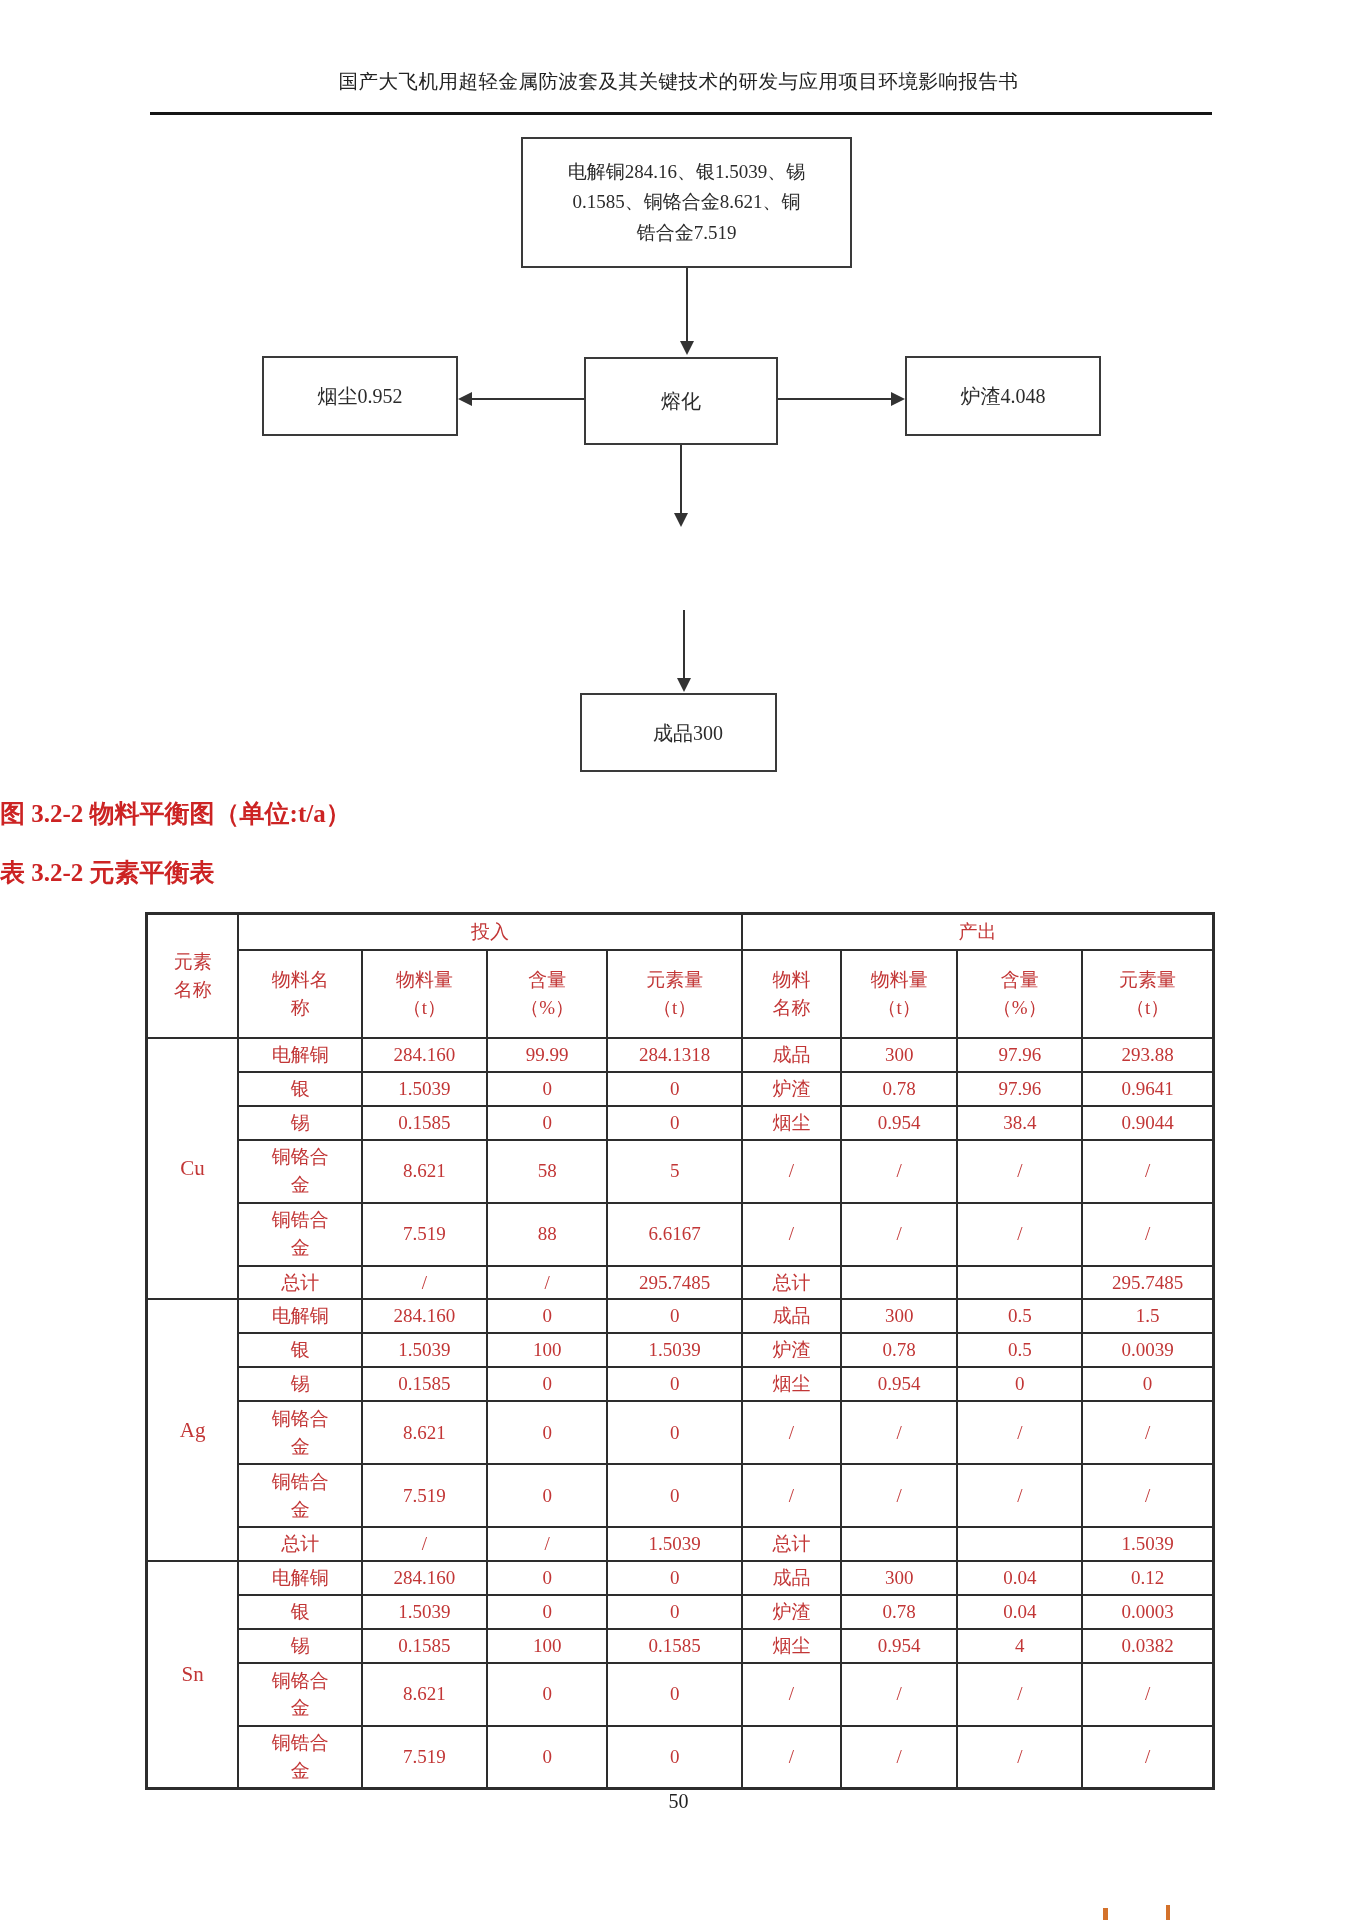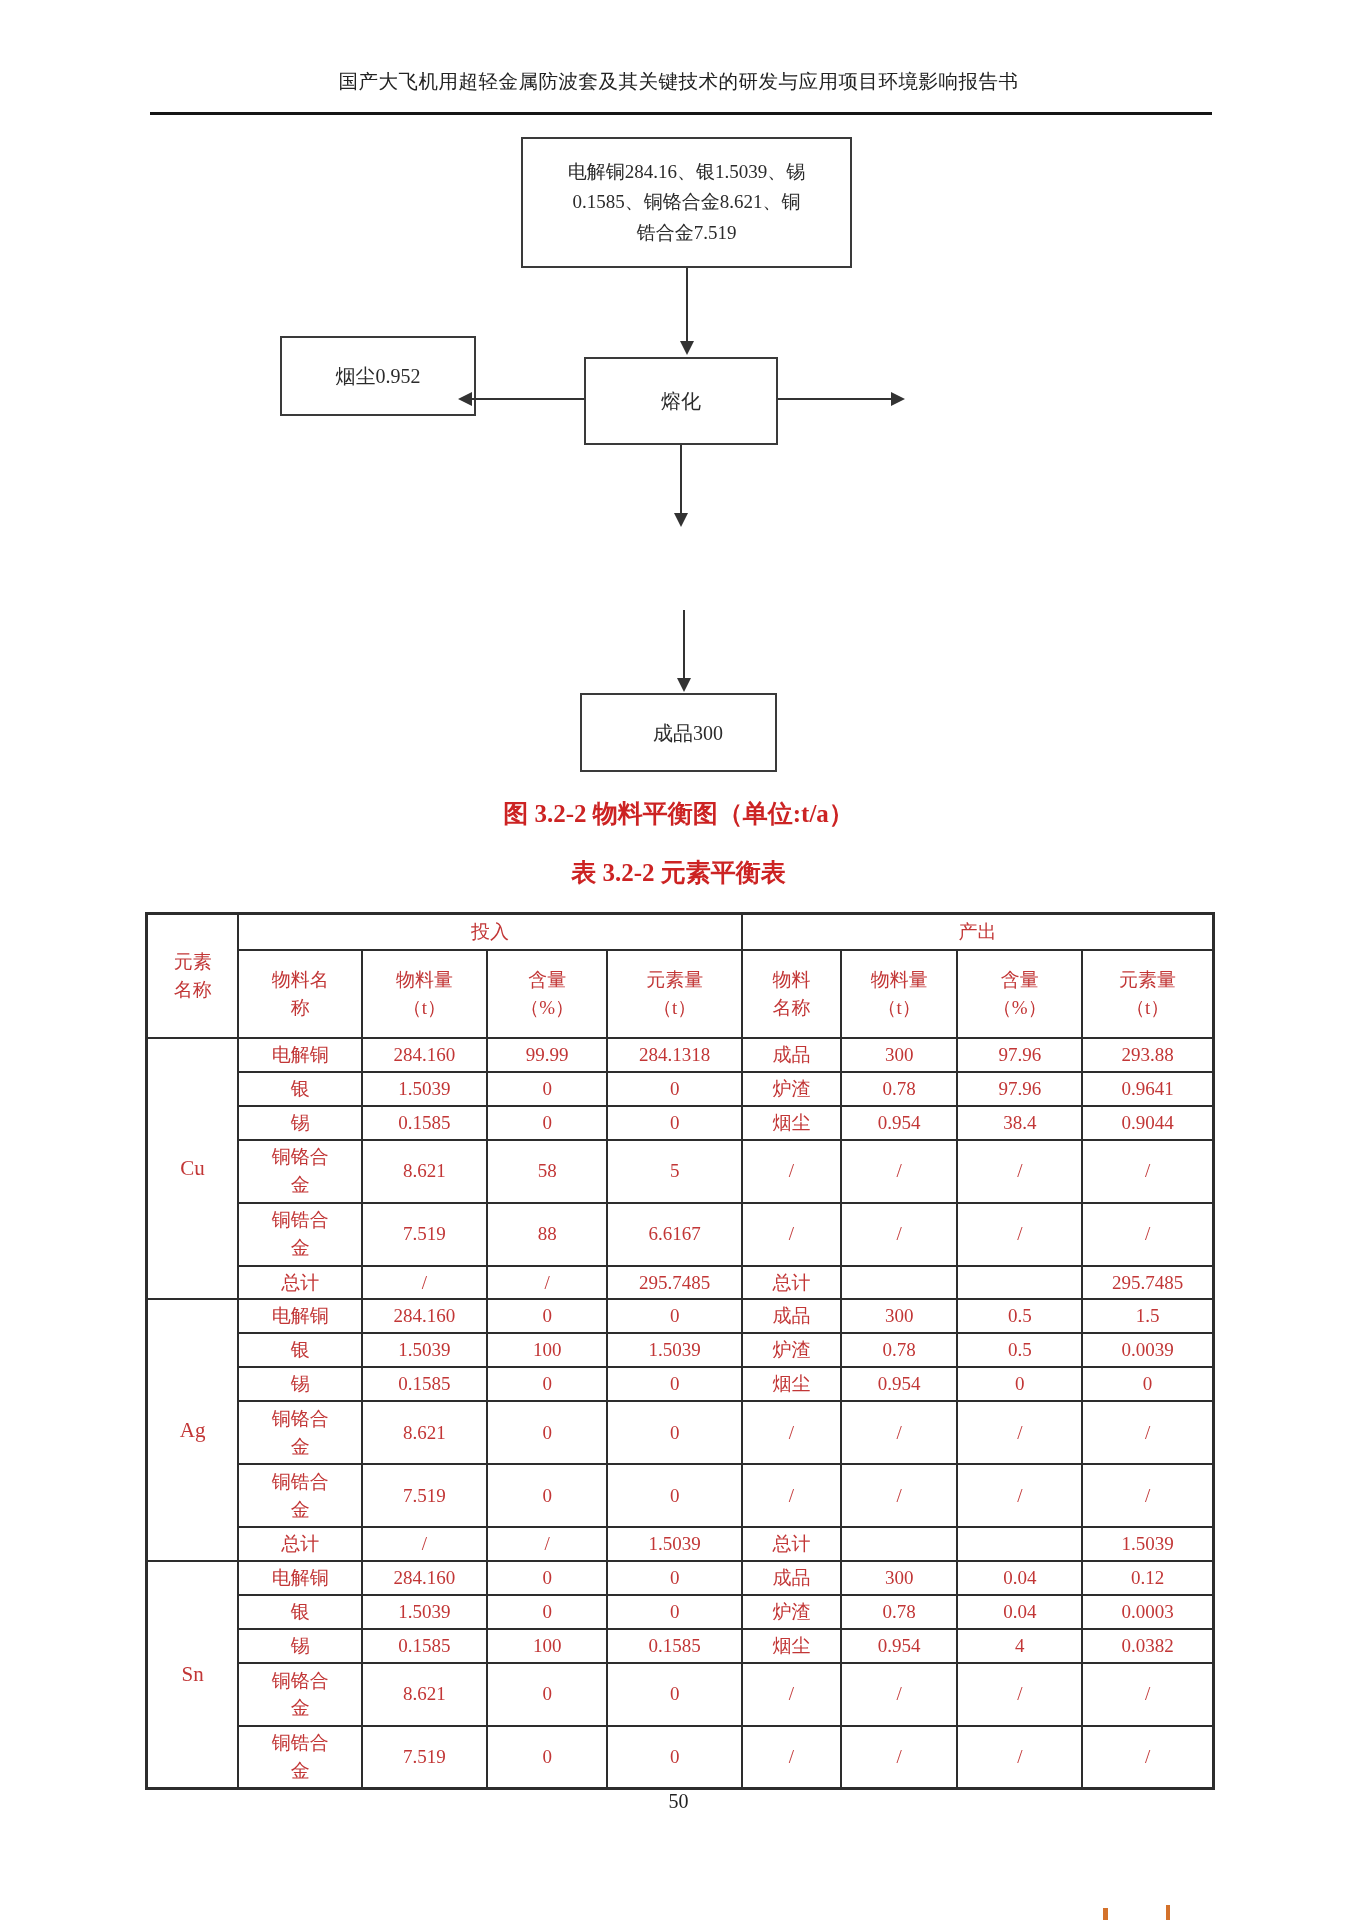--- a/index.html
+++ b/index.html
@@ -25,42 +25,42 @@
 
   
   .fbox {
     position:absolute;
     border:2px solid #3a3a3a;
     display:flex; align-items:center; justify-content:center;
     text-align:center; font-size:20px; color:#2b2b2b;
     white-space:pre-line; line-height:1.6; background:#fff;
   }
   .box-input   { left:521px; top:137px; width:331px; height:131px; font-size:19px; padding:6px 3px; }
-  .box-dust    { left:262px; top:336px; width:196px; height:80px;margin-left:18px; }
+  .box-dust    { left:262px; top:356px; width:196px; height:80px; }
   .box-melt    { left:584px; top:357px; width:194px; height:88px; }
   .box-slag    { left:905px; top:356px; width:196px; height:80px; }
   .box-cast    { left:573px; top:527px; width:222px; height:83px; }
   .box-product { left:580px; top:693px; width:197px; height:79px;padding-left:19px; }
 
   .aline { position:absolute; background:#333; }
   .ahead { position:absolute; width:0; height:0; }
   .l-v1 { left:686px; top:268px; width:2px; height:74px; }
   .h-v1 { left:680px; top:341px; border-left:7px solid transparent; border-right:7px solid transparent; border-top:14px solid #333; }
   .l-left { left:472px; top:398px; width:112px; height:2px; }
   .h-left { left:458px; top:392px; border-top:7px solid transparent; border-bottom:7px solid transparent; border-right:14px solid #333; }
   .l-right { left:778px; top:398px; width:113px; height:2px; }
   .h-right { left:891px; top:392px; border-top:7px solid transparent; border-bottom:7px solid transparent; border-left:14px solid #333; }
   .l-v2 { left:680px; top:445px; width:2px; height:68px; }
   .h-v2 { left:674px; top:513px; border-left:7px solid transparent; border-right:7px solid transparent; border-top:14px solid #333; }
   .l-v3 { left:683px; top:610px; width:2px; height:68px; }
   .h-v3 { left:677px; top:678px; border-left:7px solid transparent; border-right:7px solid transparent; border-top:14px solid #333; }
 
   
   .caption {
-    position:absolute; left:0; width:100%; text-align:center;
+    position:absolute; left:0; width:100%; 
     font-weight:bold; font-size:25px; color:#cc2323;
   }
   .cap-fig { top:797px; }
   .cap-tab { top:856px; }
 
   
   table.balance {
     position:absolute; left:145px; top:912px; width:1070px;
     border-collapse:collapse; table-layout:fixed;
     font-size:19px; color:#c23636;
@@ -98,20 +98,21 @@
 
   <div class="fbox box-input">电解铜284.16、银1.5039、锡
 0.1585、铜铬合金8.621、铜
 锆合金7.519</div>
 
   <div class="aline l-v1"></div>
   <div class="ahead h-v1"></div>
 
   <div class="fbox box-dust">烟尘0.952</div>
   <div class="fbox box-melt">熔化</div>
+  <div class="fbox box-slag">炉渣4.048</div>
 
   <div class="aline l-left"></div>
   <div class="ahead h-left"></div>
   <div class="aline l-right"></div>
   <div class="ahead h-right"></div>
 
   <div class="aline l-v2"></div>
   <div class="ahead h-v2"></div>
 
 

